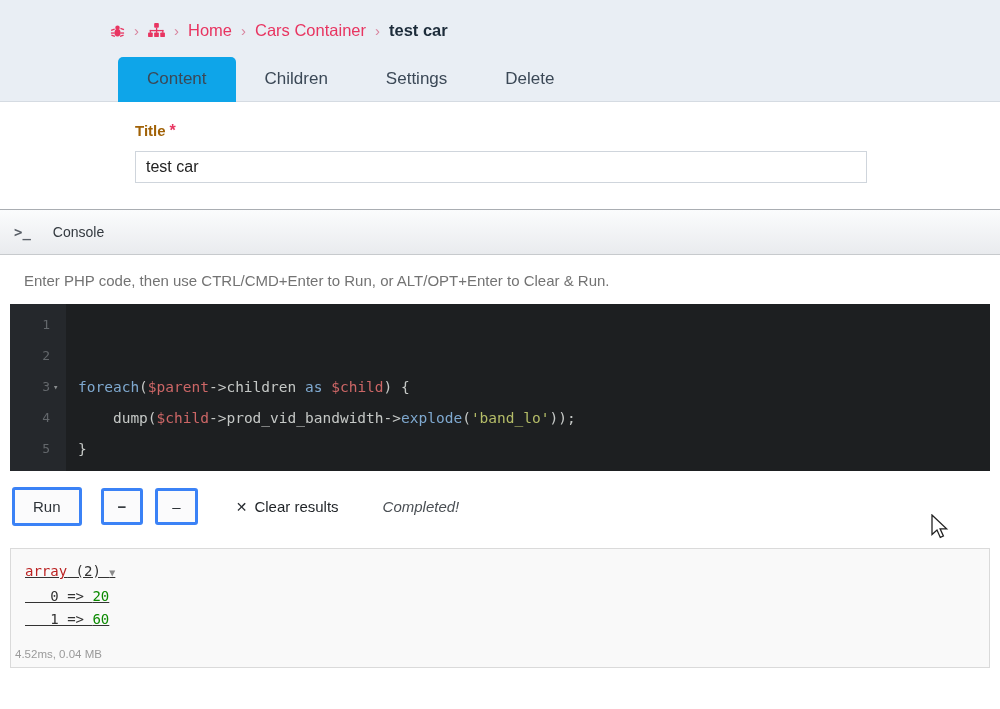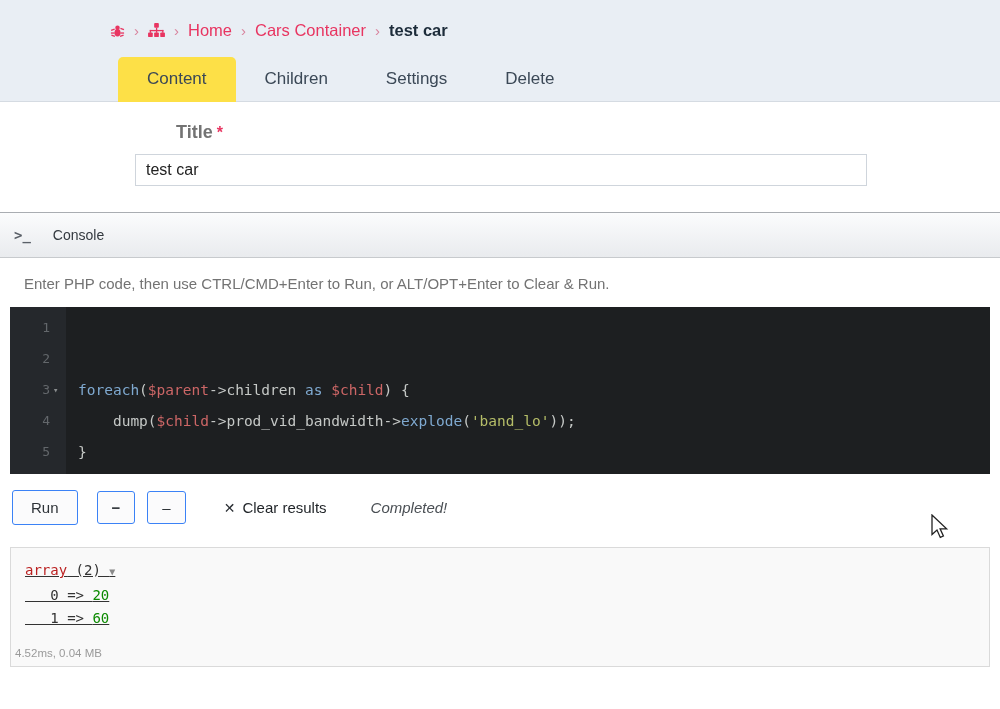--- a/index.html
+++ b/index.html
@@ -5,23 +5,23 @@
   html,body{margin:0;padding:0;width:1000px;height:709px;overflow:hidden;
     font-family:"Liberation Sans",sans-serif;background:#fff;color:#333;}
   .top{background:#e9eef4;}
   .breadcrumb{display:flex;align-items:center;gap:9px;padding:21px 0 17px 110px;font-size:16.5px;}
   .crumb-sep{color:#d9849e;font-size:15px;}
   .crumb-link{color:#e83561;text-decoration:none;cursor:pointer;}
   .crumb-current{color:#1d2c3a;font-weight:700;}
   .crumb-icon{display:inline-flex;align-items:center;}
   .tabs{display:flex;padding-left:118px;border-bottom:1px solid #d5dbe2;}
   .tab{padding:12px 29px 12px;font-size:17px;color:#3b4856;cursor:pointer;}
-  .tab.active{background:#fde047;border-radius:5px 5px 0 0;margin-bottom:-1px;}
+  .tab.active{background:#0ea5e9;border-radius:5px 5px 0 0;margin-bottom:-1px;}
   .content{background:#fff;padding:20px 0 26px 135px;}
-  .field-label{font-size:18px;font-weight:700;color:#737373;margin-left:41px;}
+  .field-label{font-size:15px;font-weight:700;color:#a16207;}
   .req{color:#e83561;font-weight:700;margin-left:4px;}
   .text-input{display:block;margin-top:11px;width:calc(100% - 135px + 2px);height:32px;
     box-sizing:border-box;border:1px solid #cfd5dc;background:#fff;padding:0 10px;
     font-size:16px;color:#222;font-family:"Liberation Sans",sans-serif;outline:none;}
   
   .console-header{height:44px;background:linear-gradient(#fbfcfd,#e9ebee);
     border-top:1px solid #a9adb2;border-bottom:1px solid #c7cacd;
     display:flex;align-items:center;padding-left:14px;}
   .prompt-glyph{font-family:"DejaVu Sans Mono",monospace;font-size:14px;color:#5a6068;font-weight:700;margin-right:10px;}
   .console-title{font-size:14px;color:#33393f;margin-left:12px;}
@@ -29,21 +29,21 @@
   .editor{margin:0 10px;background:linear-gradient(90deg,#25282c 56px,#1d1f21 56px);
     padding:5px 0 7px;font-family:"DejaVu Sans Mono",monospace;}
   .code-line{display:flex;align-items:center;height:31px;}
   .gutter{width:40px;text-align:right;color:#63676b;font-size:13px;flex:none;}
   .foldslot{width:16px;flex:none;font-size:9px;color:#8a8d8f;padding-left:3px;box-sizing:border-box;}
   .code-text{padding-left:12px;font-size:14.5px;white-space:pre;color:#c5c8c6;}
   .seg-var{color:#cc6666}.seg-kw{color:#7fa9d0}.seg-num{color:#de935f}
   .seg-str{color:#b5bd68}.seg-fn{color:#7fa9d0}.seg-plain,.seg-op{color:#c5c8c6}
   
   .controls{display:flex;align-items:center;padding:16px 12px 14px;}
-  .btn{border:1px solid #3b82f6;background:#fbfbfc;border-radius:3px;color:#2e3338;
+  .btn{border:3px solid #3b82f6;background:#fbfbfc;border-radius:3px;color:#2e3338;
     font-size:15px;font-family:"Liberation Sans",sans-serif;cursor:pointer;}
   .run-btn{padding:8px 18px;margin-right:19px;}
   .small-btn{padding:7px 14px;margin-right:12px;font-weight:700;}
   .small-btn.thin{font-weight:400;margin-right:38px;}
   .clear-link{display:flex;align-items:center;gap:7px;font-size:15px;color:#1e2226;cursor:pointer;margin-right:44px;}
   .clear-x{font-size:14px;color:#2a2e33;}
   .status-text{font-style:italic;font-size:15px;color:#4a4f54;}
   
   .results-box{margin:8px 10px 0;border:1px solid #dadada;background:#f9f9f9;
     height:120px;box-sizing:border-box;position:relative;padding:11px 0 0 14px;text-decoration:underline;}

